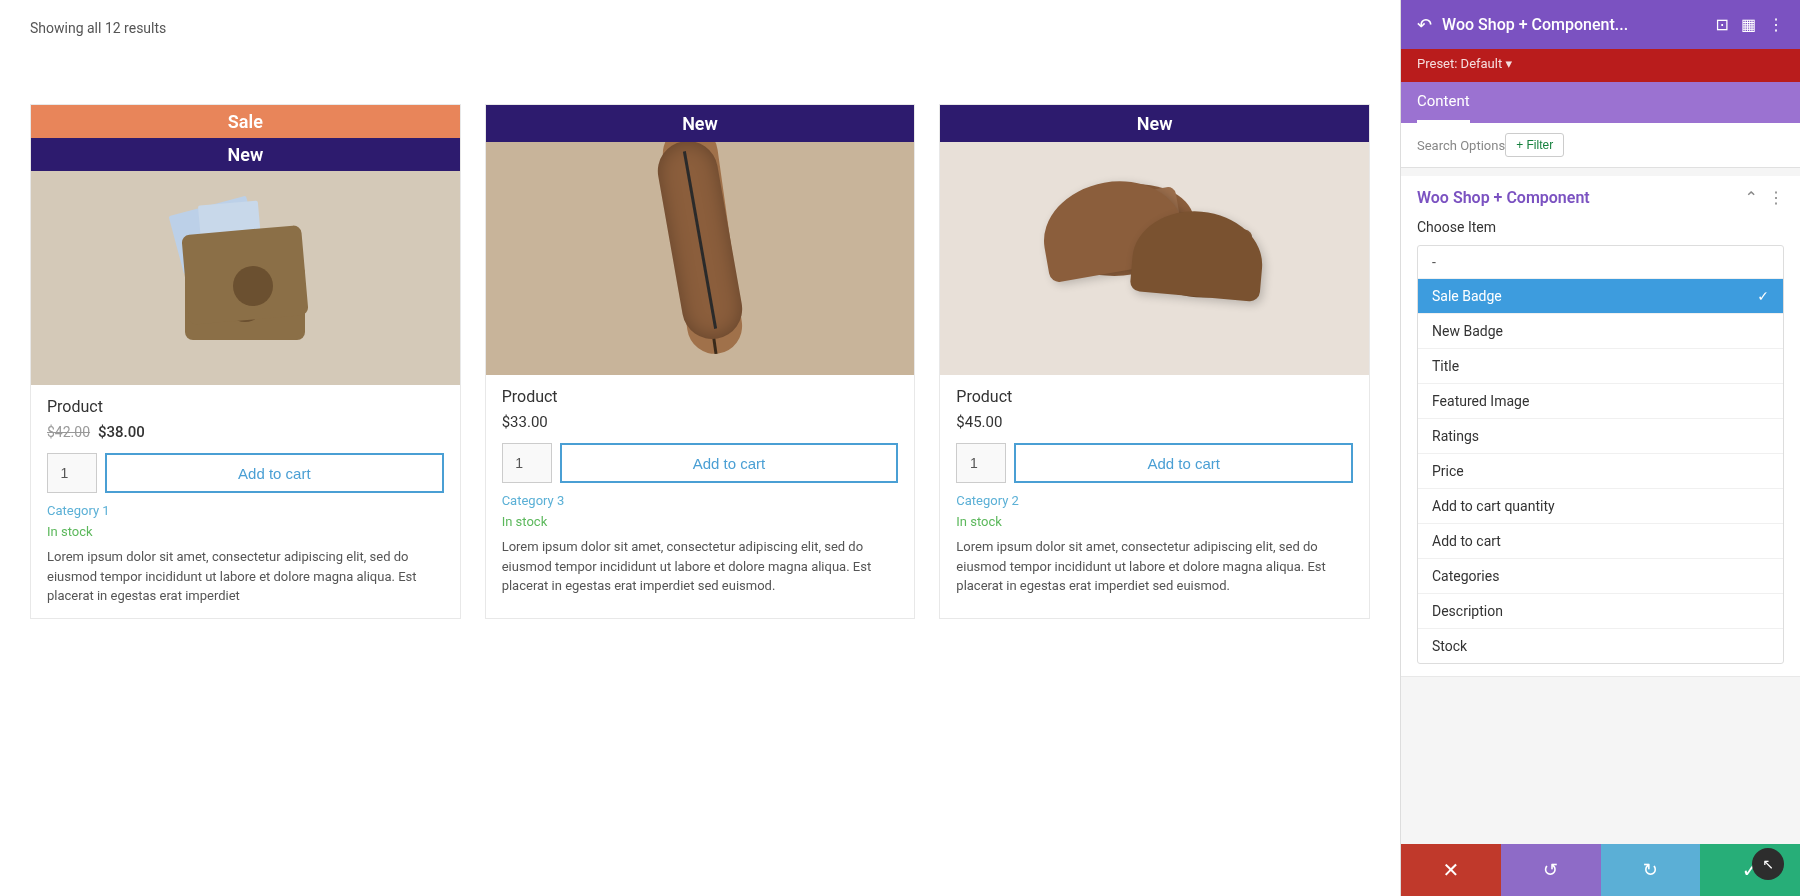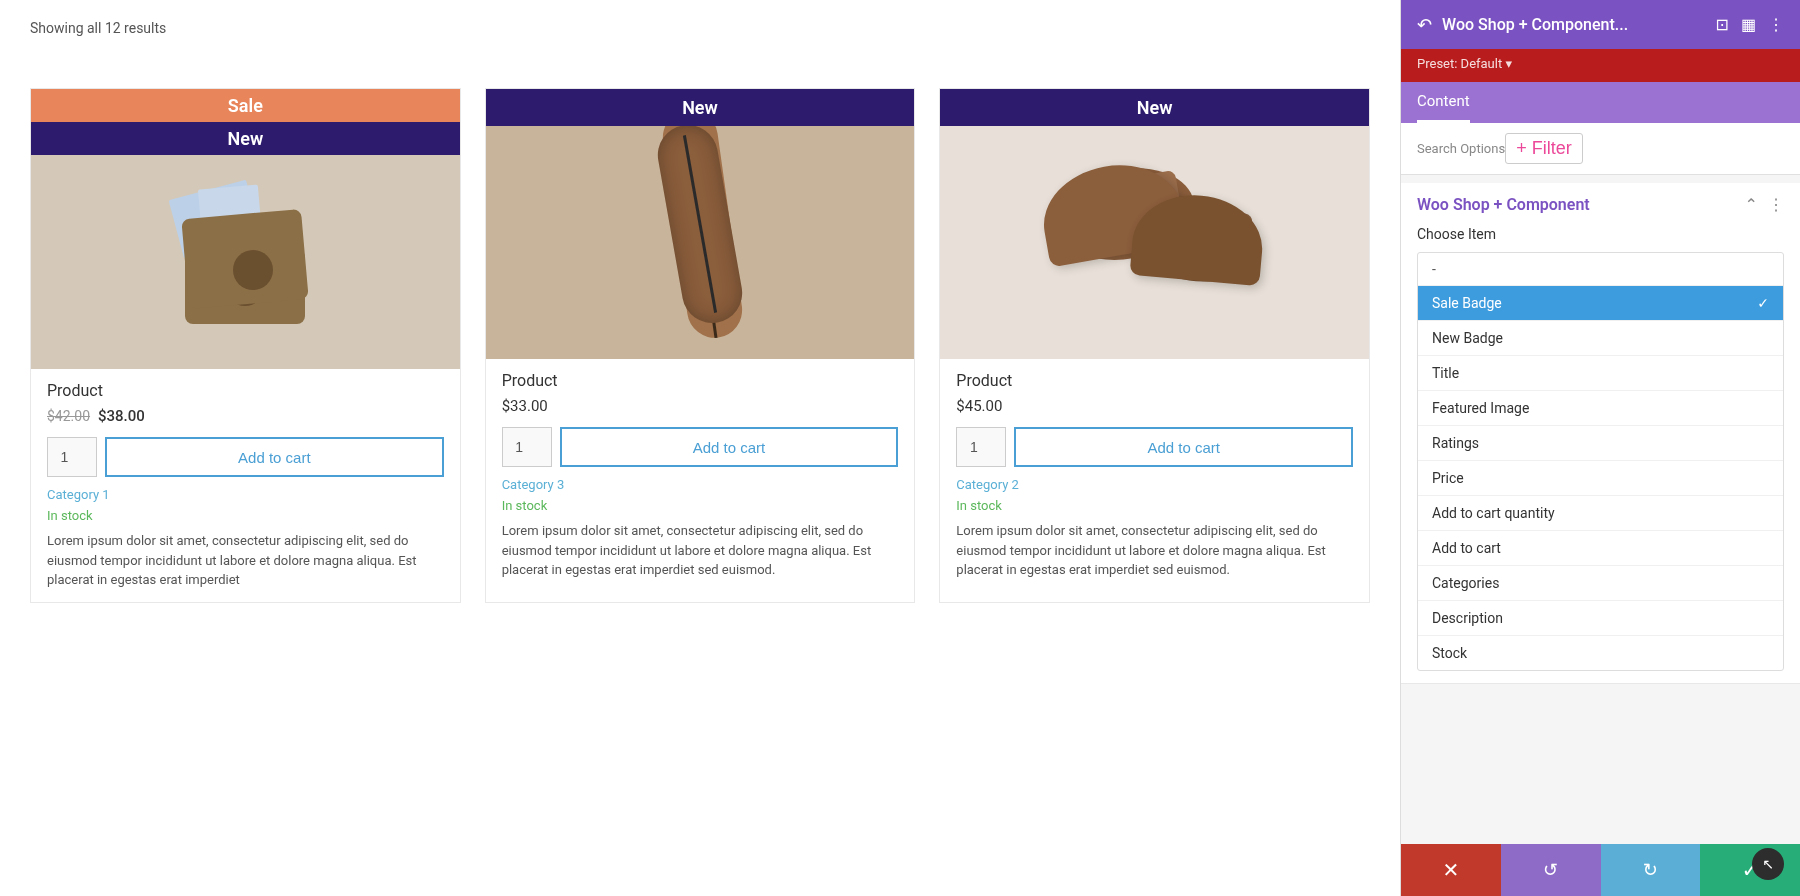--- a/index.html
+++ b/index.html
@@ -9,21 +9,21 @@
     .main-content {
       flex: 1;
       background: #fff;
       padding: 20px 30px;
       overflow-y: auto;
     }
 
     .results-count {
       color: #555;
       font-size: 14px;
-      margin-bottom: 4px;
+      margin-bottom: 20px;
     }
 
     .products-grid {
       display: grid;
       grid-template-columns: repeat(3, 1fr);
       gap: 24px;
     }
 
     .product-card {
       background: #fff;
@@ -354,23 +354,23 @@
 
     .search-options-label {
       color: #888;
       font-size: 13px;
     }
 
     .filter-btn {
       border: 1px solid #ccc;
       background: #fff;
       padding: 4px 10px;
-      font-size: 18px;
-      cursor: pointer;
-      color: #ec4899;
+      font-size: 12px;
+      cursor: pointer;
+      color: #15803d;
       border-radius: 3px;
     }
 
     .filter-btn::before {
       content: '+ ';
     }
 
     
     .component-section {
       background: #fff;

